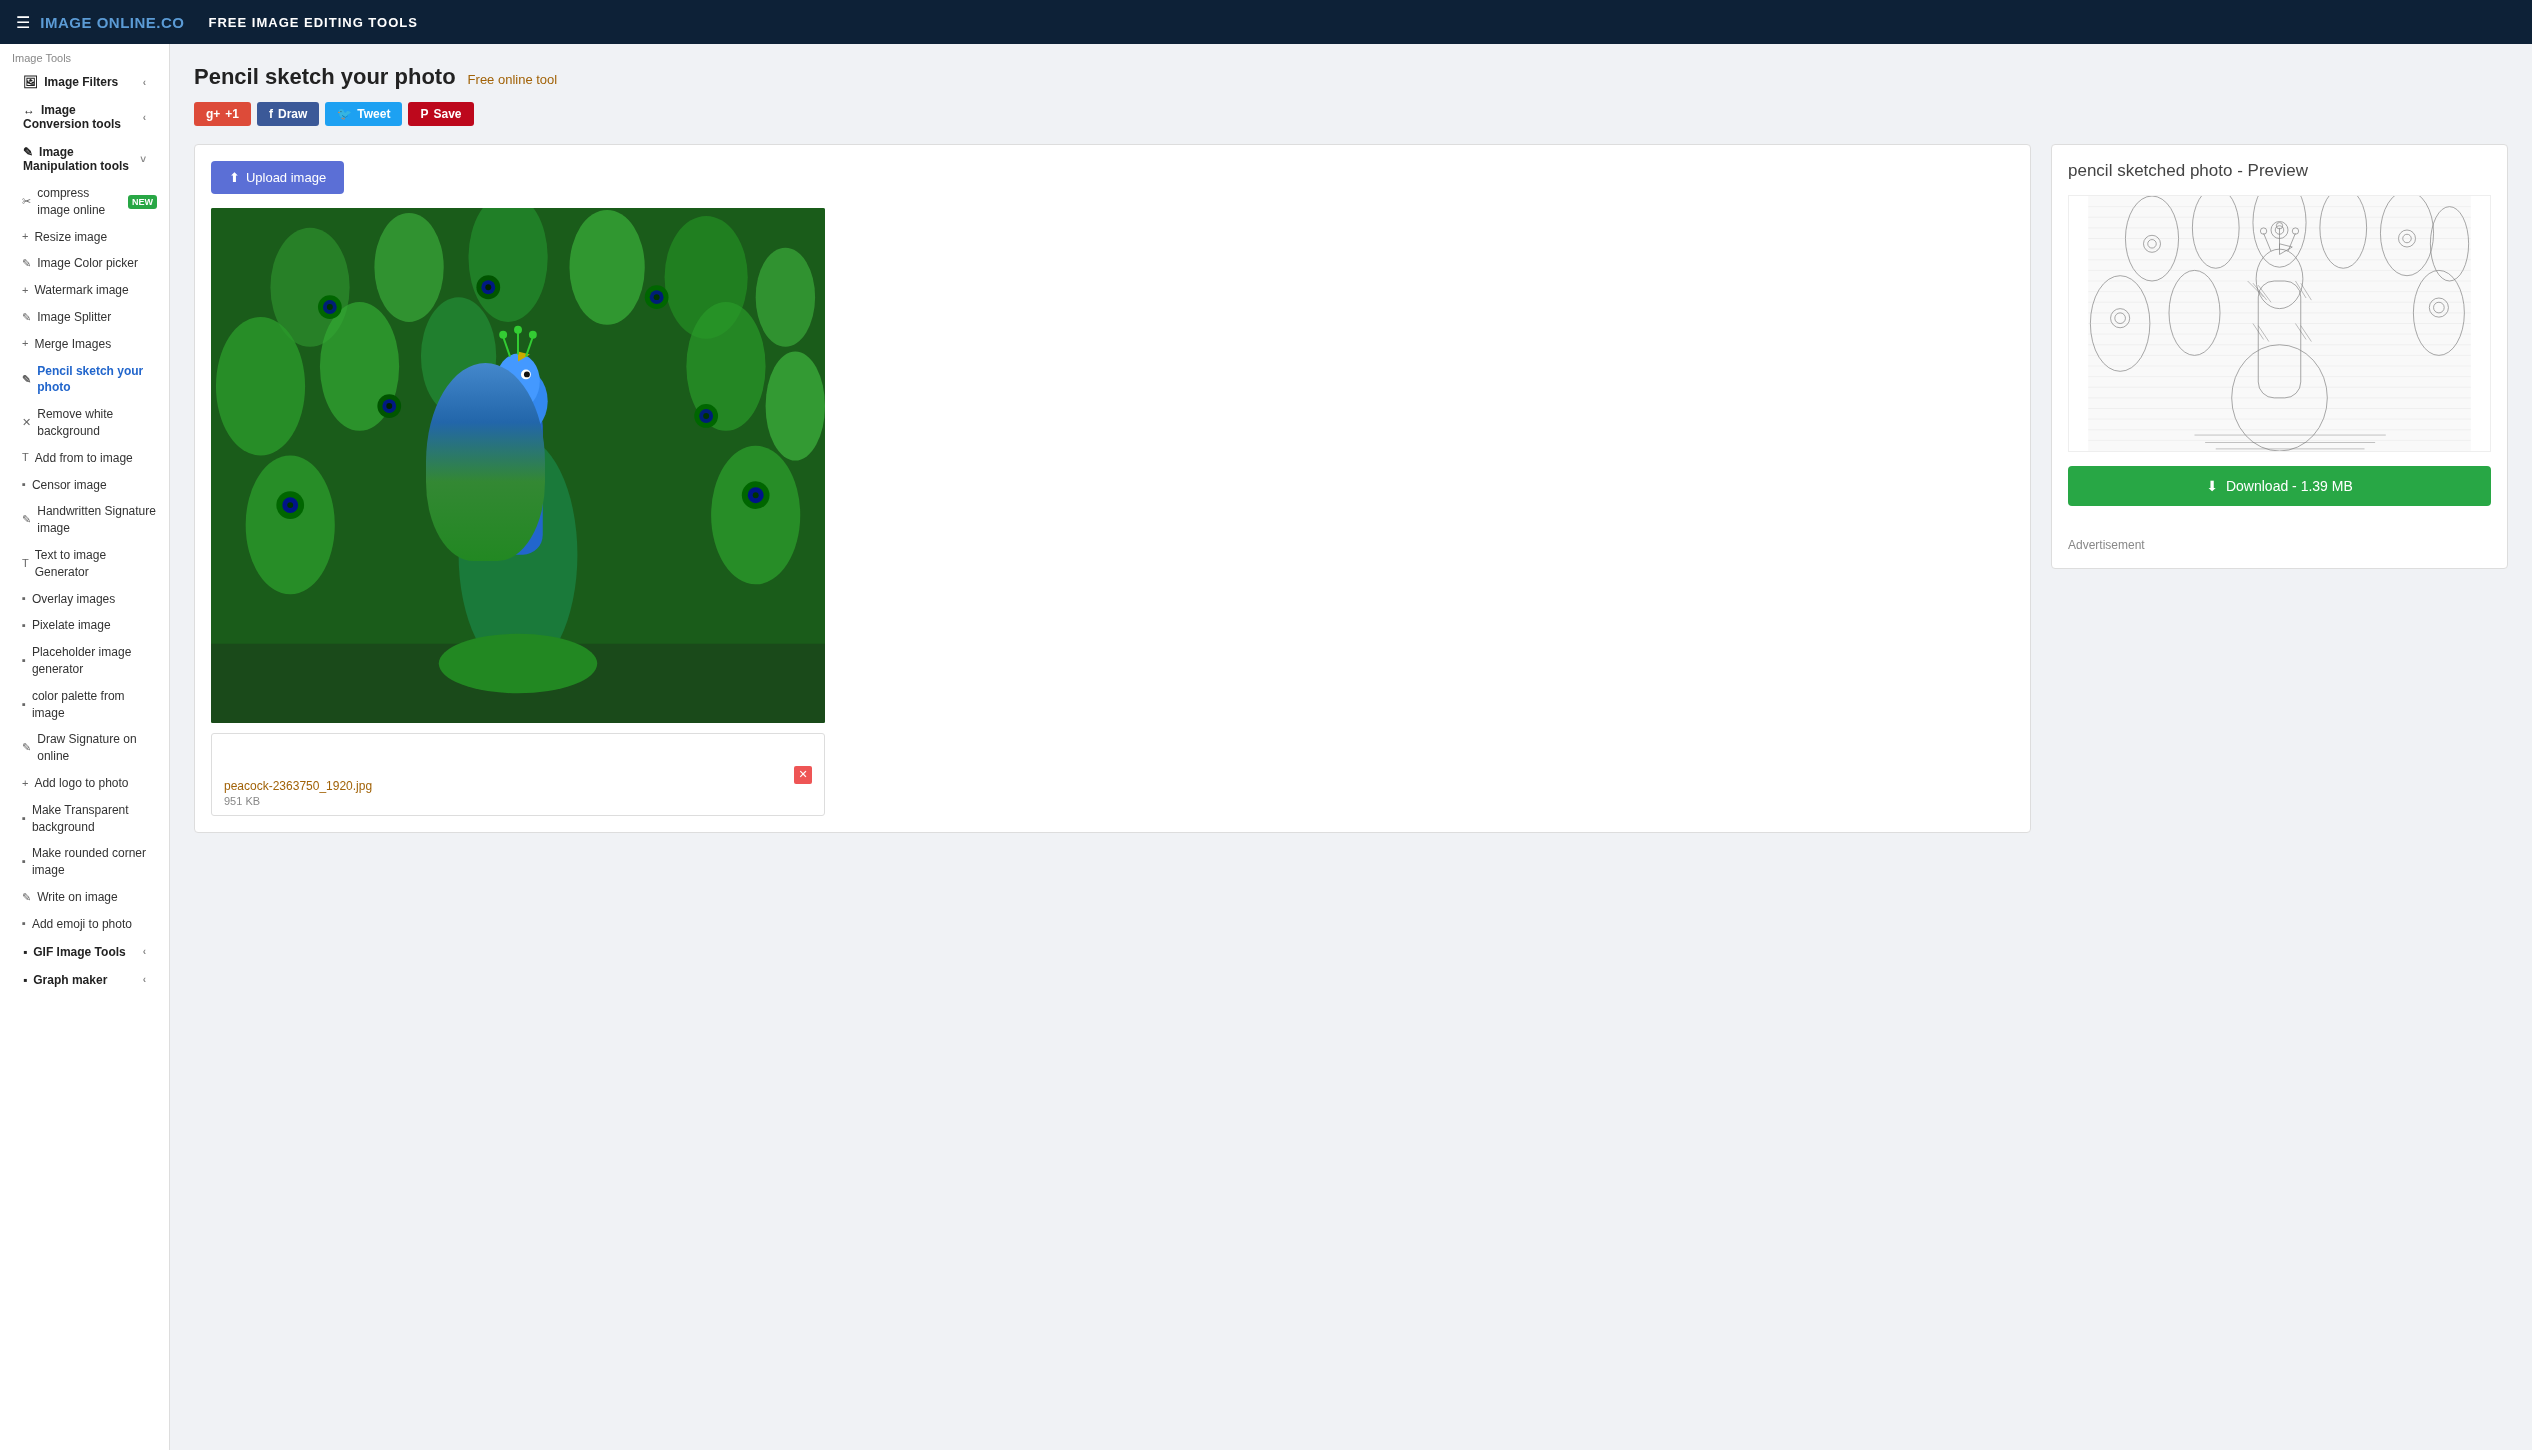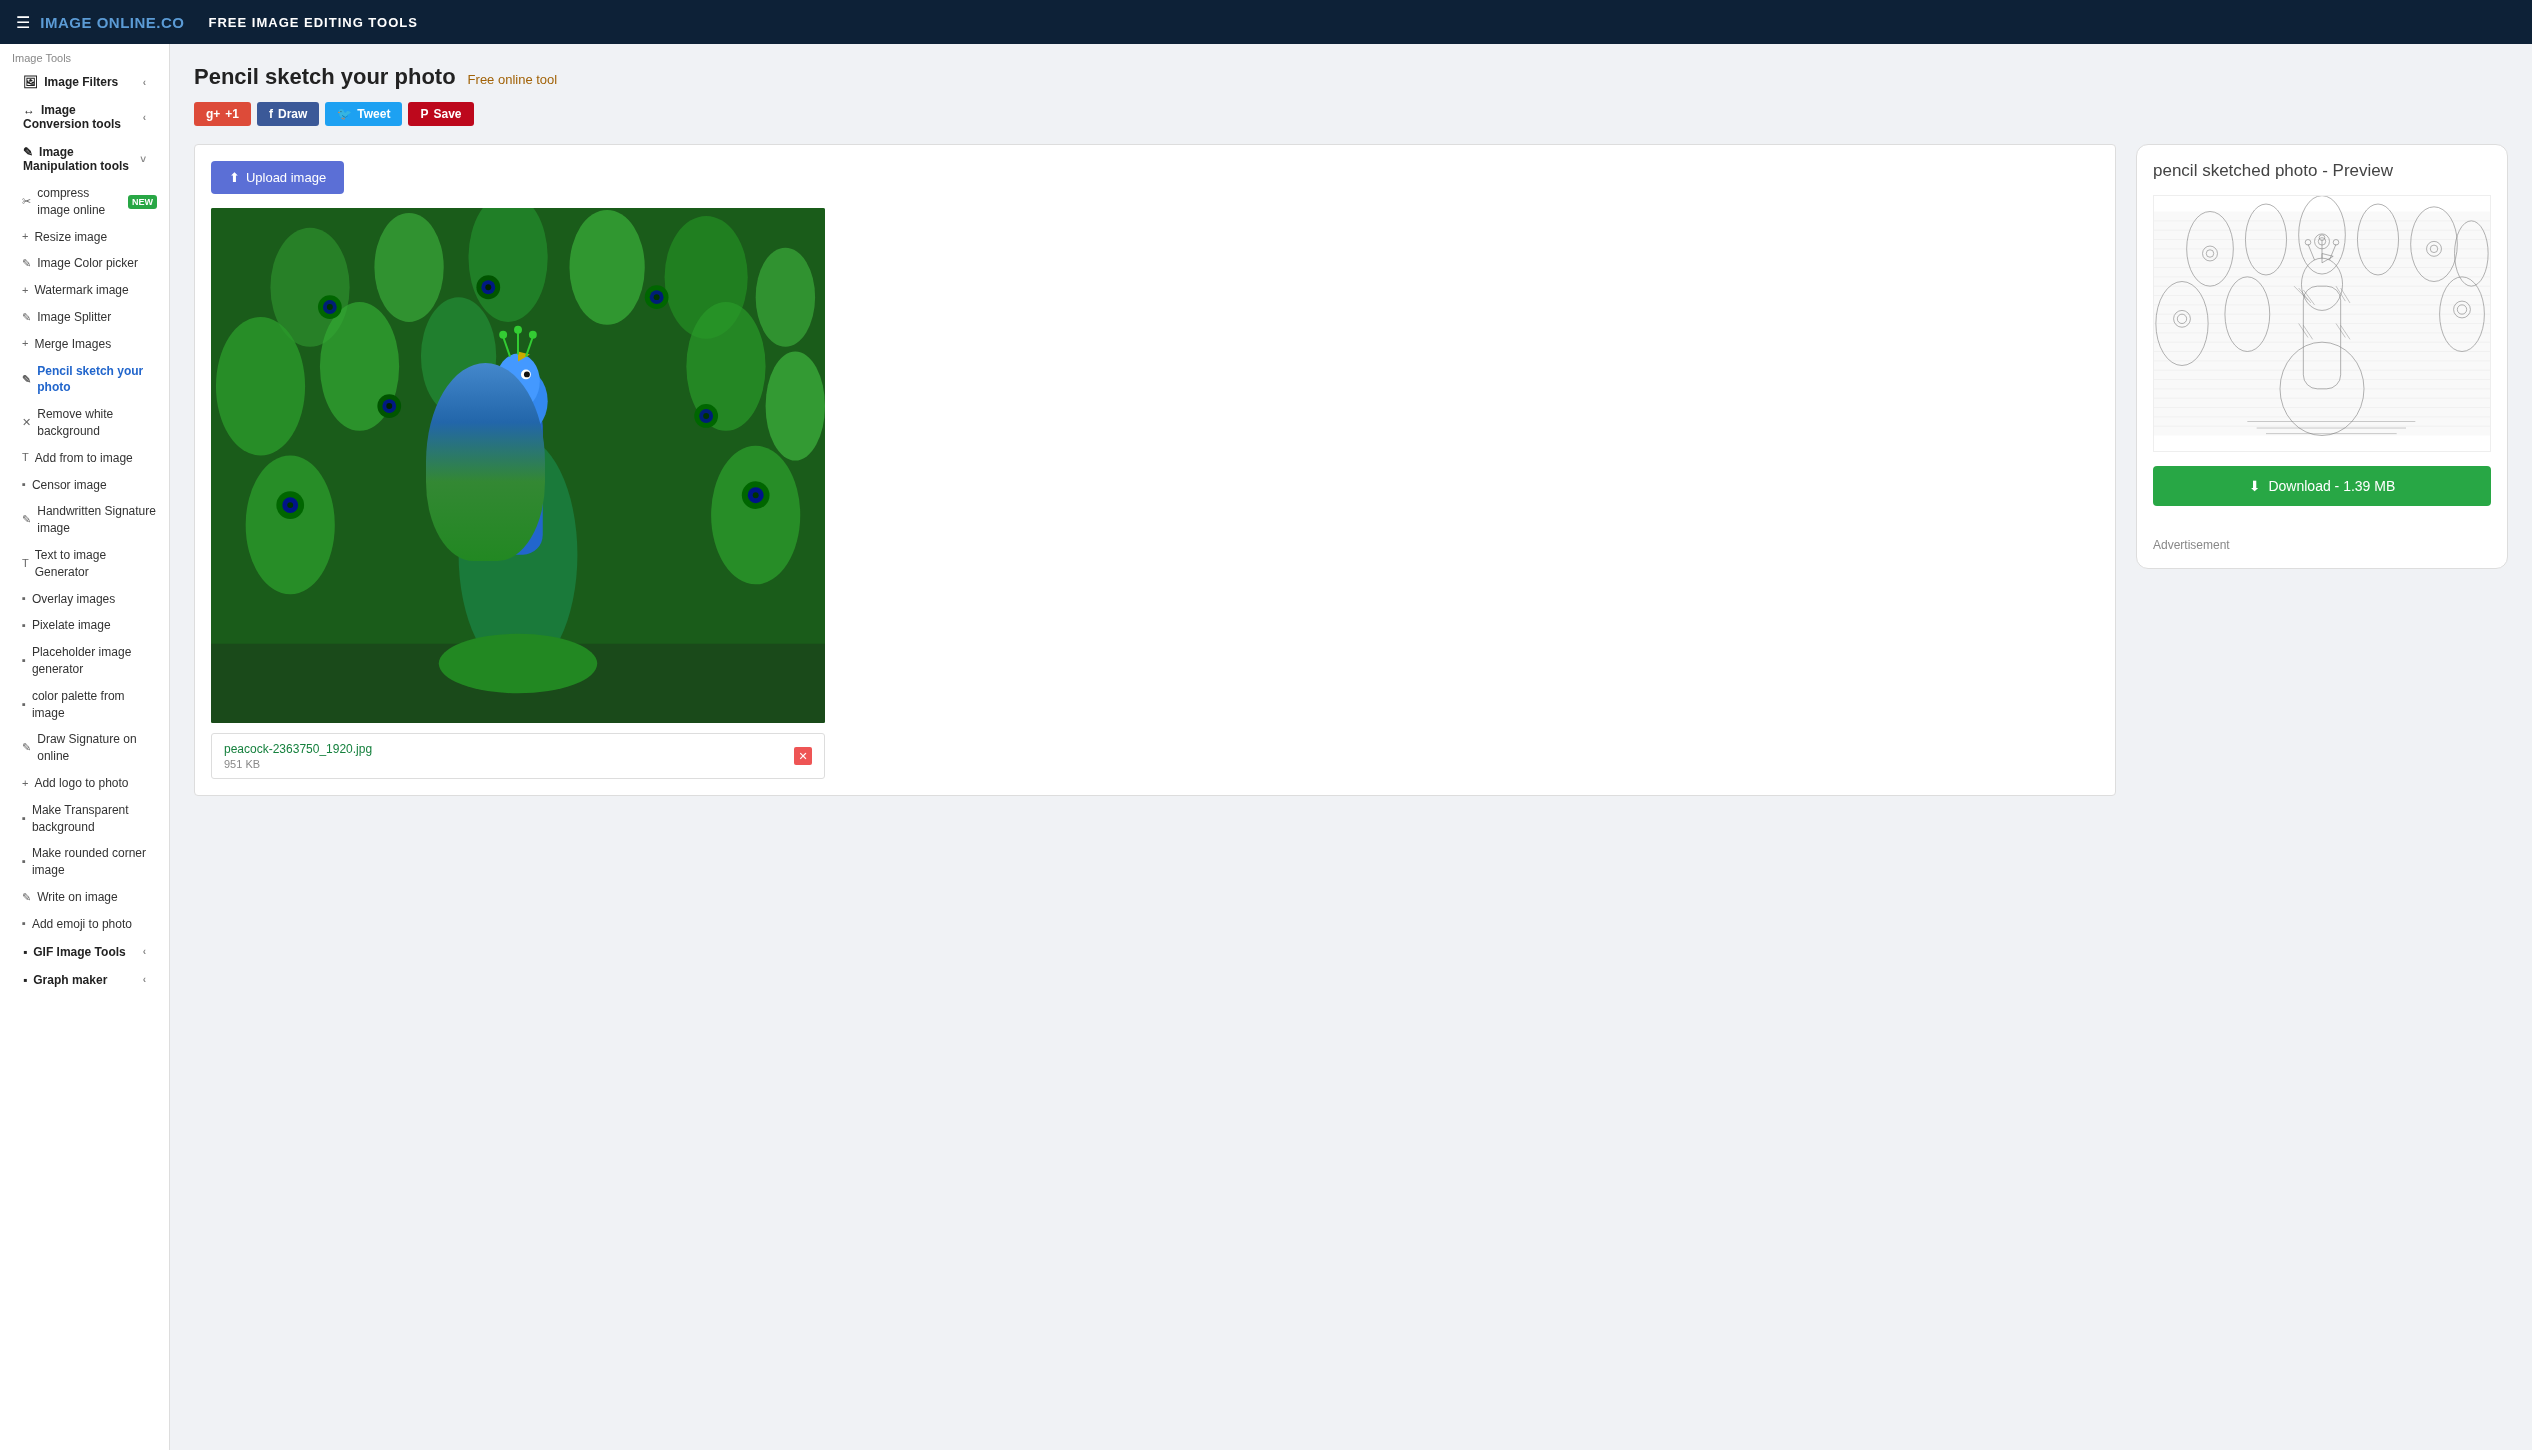--- a/index.html
+++ b/index.html
@@ -162,23 +162,23 @@
       width: 119px;
       height: 198px;
       background: linear-gradient(180deg, #4488cc 0%, #2266aa 30%, #338833 60%, #228822 100%);
       border-radius: 50% 50% 40% 40%;
     }
 
     
     .preview-panel {
       background: white;
       border: 1px solid #ddd;
-      border-radius: 12px;
+      border-radius: 4px;
       padding: 16px;
-      width: 372px;
+      width: 457px;
       flex-shrink: 0;
     }
     .preview-title {
       font-size: 17px;
       color: #444;
       margin-bottom: 14px;
       font-weight: normal;
     }
     .sketch-preview {
       width: 100%;
@@ -219,21 +219,21 @@
       background: white;
       border: 1px solid #ddd;
       border-radius: 3px;
       padding: 8px 12px;
       display: flex;
       align-items: center;
       justify-content: space-between;
       margin-top: 10px;
       max-width: 614px;
     }
-    .file-info-bar .file-name { font-size: 12px; color: #15803d; }
+    .file-info-bar .file-name { font-size: 12px; color: #a16207; margin-top: 37px; }
     .file-info-bar .file-size { font-size: 11px; color: #888; margin-top: 2px; }
     .file-close-btn {
       background: #e55;
       border: none;
       color: white;
       width: 18px;
       height: 18px;
       border-radius: 2px;
       cursor: pointer;
       font-size: 11px;

